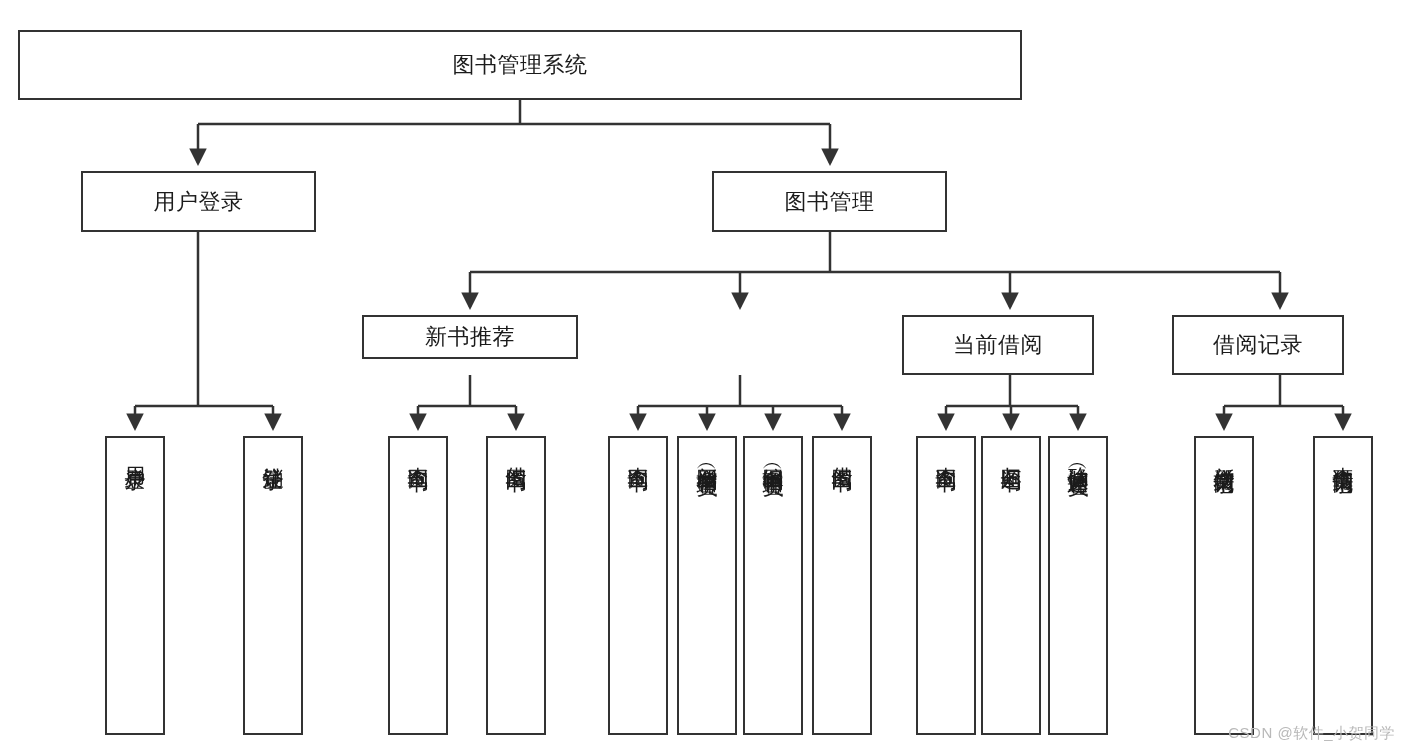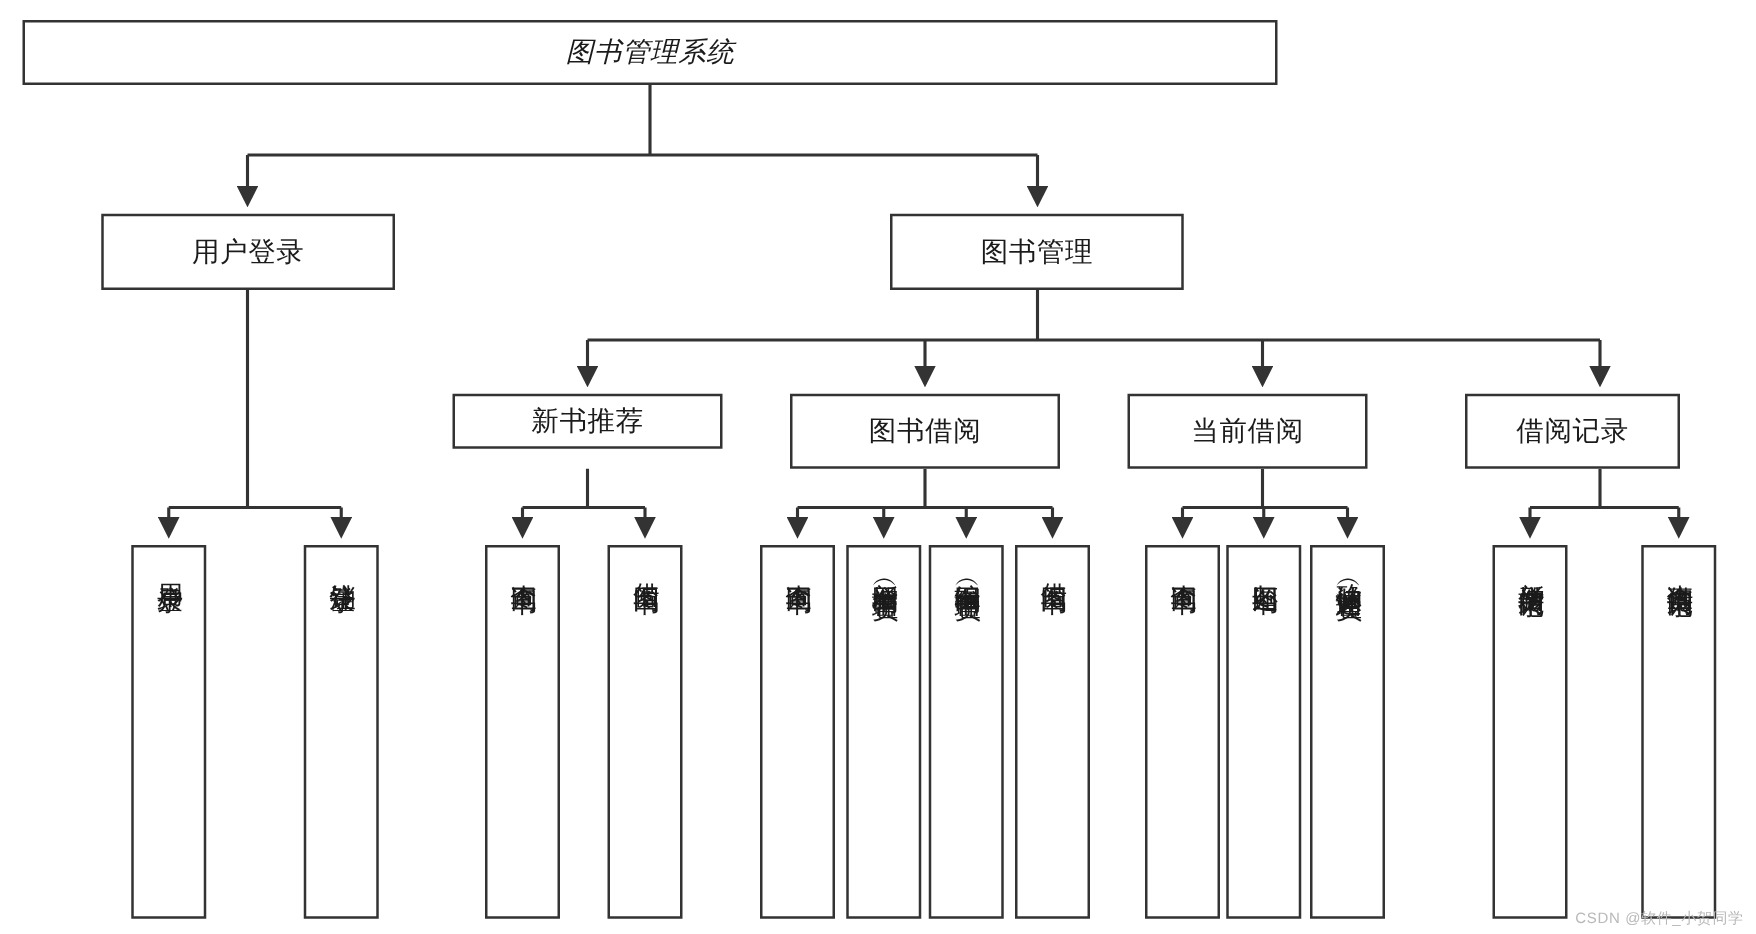--- a/index.html
+++ b/index.html
@@ -60,21 +60,21 @@
     text-orientation: upright;
     font-size: 21px;
     line-height: 1.05;
     letter-spacing: 1.5px;
     white-space: nowrap;
   }
   .watermark {
     position: absolute;
     right: 10px;
     bottom: 4px;
-    font-size: 12px;
+    font-size: 15px;
     color: #b9b9b9;
     letter-spacing: 0.5px;
     white-space: nowrap;
     user-select: none;
   }
 </style>
 </head>
 <body>
 
 <div id="canvas">
@@ -122,37 +122,34 @@
       <path d="M 1011 406 L 1011 428" marker-end="url(#arrow)"></path>
       <path d="M 1078 406 L 1078 428" marker-end="url(#arrow)"></path>
 
       <path d="M 1280 375 L 1280 406"></path>
       <path d="M 1224 406 L 1343 406"></path>
       <path d="M 1224 406 L 1224 428" marker-end="url(#arrow)"></path>
       <path d="M 1343 406 L 1343 428" marker-end="url(#arrow)"></path>
     </g>
   </svg>
 
-  <div class="node horiz root" style="left:18px; top:16px; width:1004px; height:52px;font-style:italic;">
+  <div class="node horiz root" style="left:18px; top:30px; width:1004px; height:70px;">
     <span class="label">图书管理系统</span>
   </div>
 
   <div class="node horiz" style="left:81px; top:171px; width:235px; height:61px;">
     <span class="label">用户登录</span>
   </div>
   <div class="node horiz" style="left:712px; top:171px; width:235px; height:61px;">
     <span class="label">图书管理</span>
   </div>
 
   <div class="node horiz" style="left:362px; top:315px; width:216px; height:44px;">
     <span class="label">新书推荐</span>
   </div>
-  <div class="node horiz" style="left:632px; top:315px; width:216px; height:60px;">
-    <span class="label">图书借阅</span>
-  </div>
   <div class="node horiz" style="left:902px; top:315px; width:192px; height:60px;">
     <span class="label">当前借阅</span>
   </div>
   <div class="node horiz" style="left:1172px; top:315px; width:172px; height:60px;">
     <span class="label">借阅记录</span>
   </div>
 
   <div class="node vert" style="left:105px; top:436px; width:60px; height:299px;">
     <span class="label">用户登录</span>
   </div>

